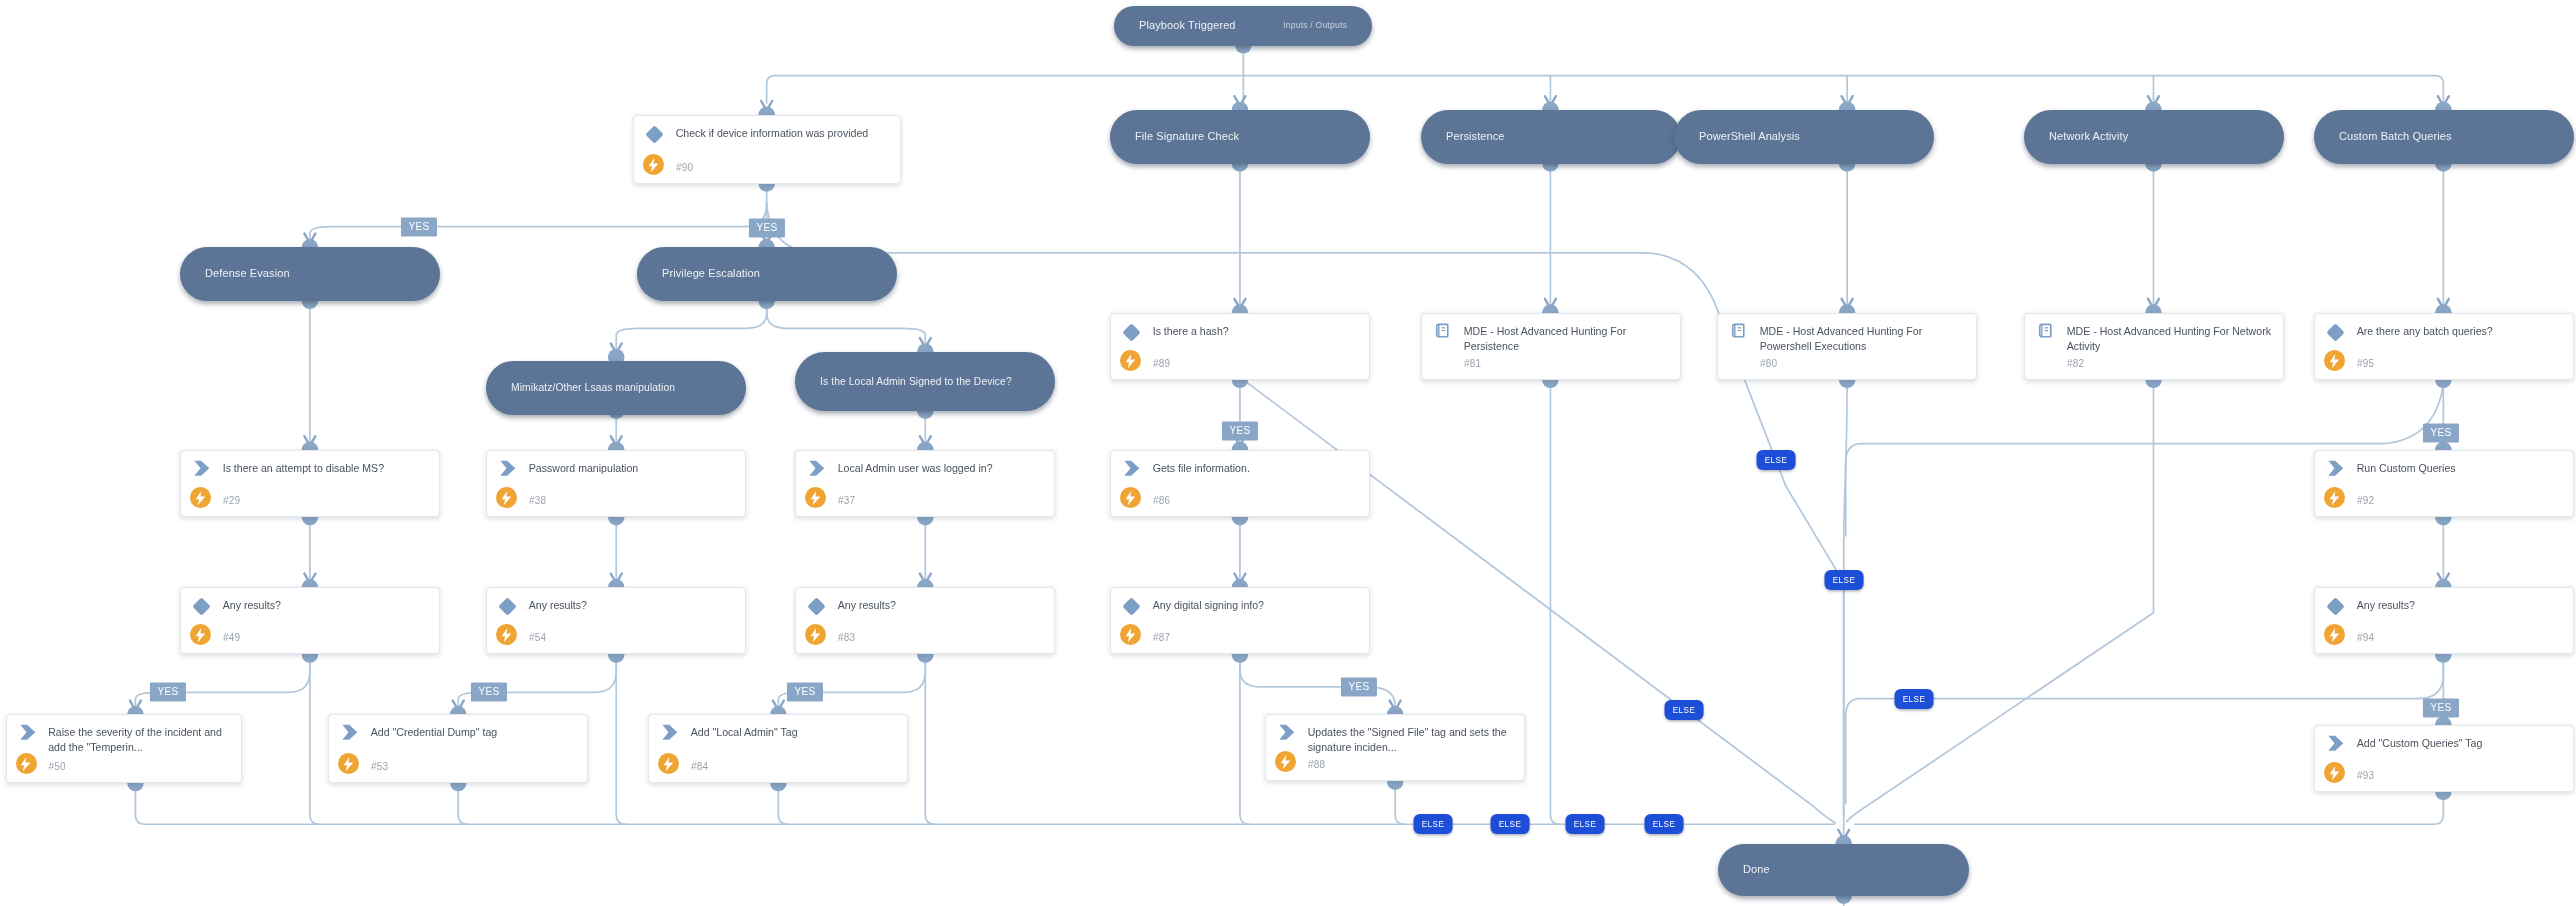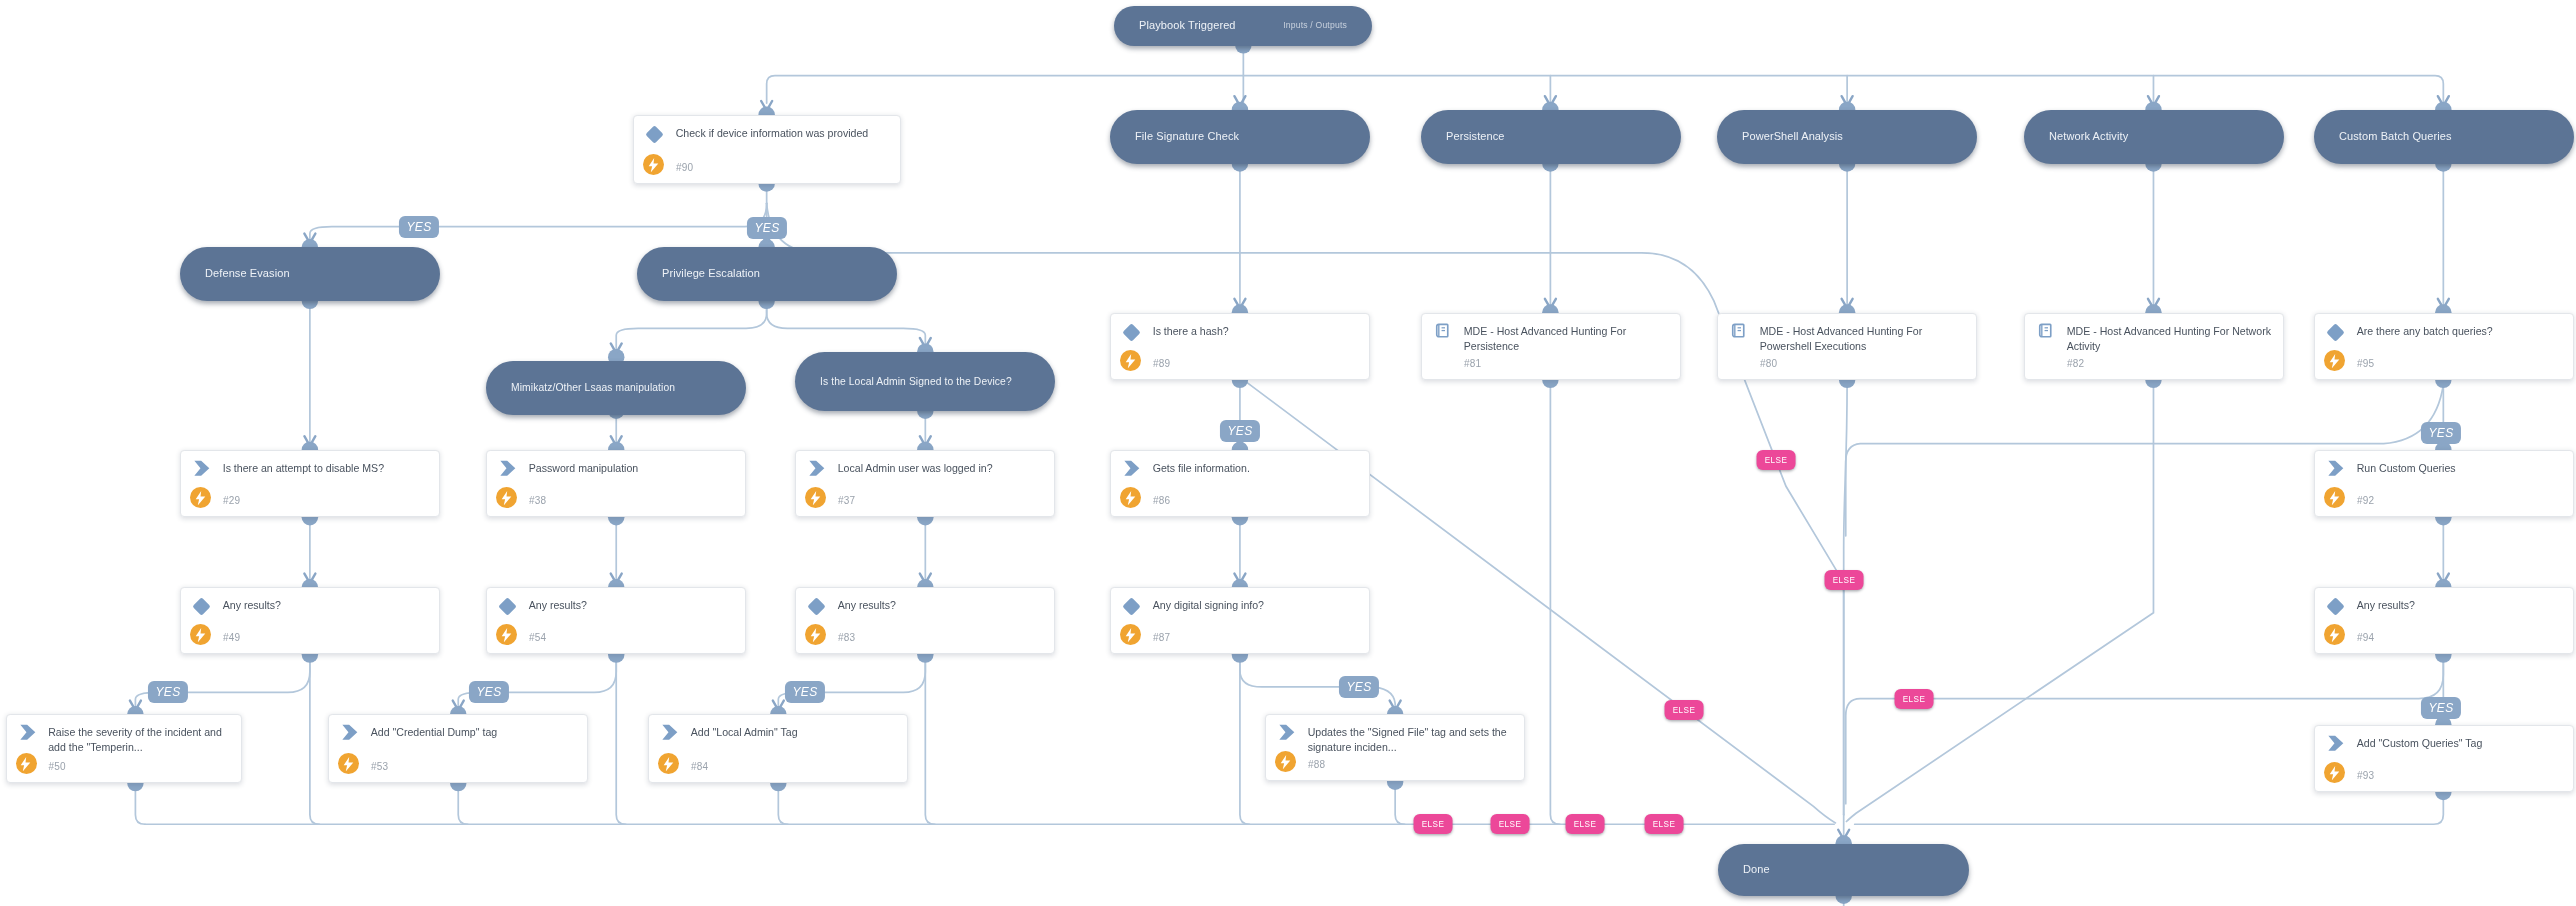--- a/index.html
+++ b/index.html
@@ -15,22 +15,22 @@
   .card{background:#fff;border:0.7px solid #e3e6ea;border-radius:4.1px;
     box-shadow:0 1.4px 4.8px rgba(40,52,72,.16);padding:9px 11px;}
   .crow{display:flex;align-items:flex-start;}
   .cicon{width:19px;flex:0 0 19px;margin-right:11.7px;display:flex;justify-content:center;}
   .diamond{width:13px;height:13px;background:#7d9fc6;border-radius:2.1px;transform:rotate(45deg);margin-top:2.7px;}
   .ctitle{font-size:10.6px;color:#49525e;line-height:1.4;padding-top:0.7px;}
   .bolt{position:absolute;left:9px;bottom:7.6px;width:21px;height:21px;border-radius:50%;
     background:#f0a431;display:flex;align-items:center;justify-content:center;}
   .cid{position:absolute;left:42px;bottom:10.3px;font-size:10px;color:#9aa2ac;letter-spacing:0.2px;}
   .badge{position:absolute;transform:translate(-50%,-50%);z-index:3;color:#fff;text-align:center;}
-  .yes{background:#8aa6c6;font-size:12px;padding:4.1px 7.6px;border-radius:6px;letter-spacing:0.3px;font-style:italic;}
-  .else{background:#ec4899;font-size:8.2px;padding:5.5px 8.2px;border-radius:6.2px;letter-spacing:0.4px;
+  .yes{background:#8aa6c6;font-size:10px;padding:4.1px 7.6px;border-radius:1px;letter-spacing:0.3px;}
+  .else{background:#1d4ed8;font-size:8.2px;padding:5.5px 8.2px;border-radius:6.2px;letter-spacing:0.4px;
     box-shadow:0 1.4px 2.7px rgba(20,28,40,.35);}
 </style>
 </head>
 <body>
 
 <div id="canvas">
 <svg id="edges" width="2576" height="906" viewBox="0 0 3750 1319">
       <path d="M1810,66 V110" fill="none" stroke="#b3c7db" stroke-width="2.5" stroke-linecap="round"></path>
       <path d="M1116,150 V122 Q1116,110 1128,110 H3545 Q3557,110 3557,122 V150" fill="none" stroke="#b3c7db" stroke-width="2.5" stroke-linecap="round"></path>
       <path d="M1810,110 V150" fill="none" stroke="#b3c7db" stroke-width="2.5" stroke-linecap="round"></path>
@@ -180,21 +180,21 @@
 <div class="node pill trigger" style="left:1114px;top:5.5px;width:258px;height:40px;border-radius:20px;">
   <span class="plabel">Playbook Triggered</span>
   <span class="tlink">Inputs / Outputs</span>
 </div>
 <div class="node pill" style="left:1110px;top:110px;width:260px;height:54px;">
       <span class="plabel">File Signature Check</span>
     </div>
 <div class="node pill" style="left:1421px;top:110px;width:260px;height:54px;">
       <span class="plabel">Persistence</span>
     </div>
-<div class="node pill" style="left:1717px;top:110px;width:260px;height:54px;">
+<div class="node pill" style="left:1674px;top:110px;width:260px;height:54px;">
       <span class="plabel">PowerShell Analysis</span>
     </div>
 <div class="node pill" style="left:2024px;top:110px;width:260px;height:54px;">
       <span class="plabel">Network Activity</span>
     </div>
 <div class="node pill" style="left:2314px;top:110px;width:260px;height:54px;">
       <span class="plabel">Custom Batch Queries</span>
     </div>
 <div class="node pill" style="left:180px;top:247px;width:260px;height:54px;">
       <span class="plabel">Defense Evasion</span>

